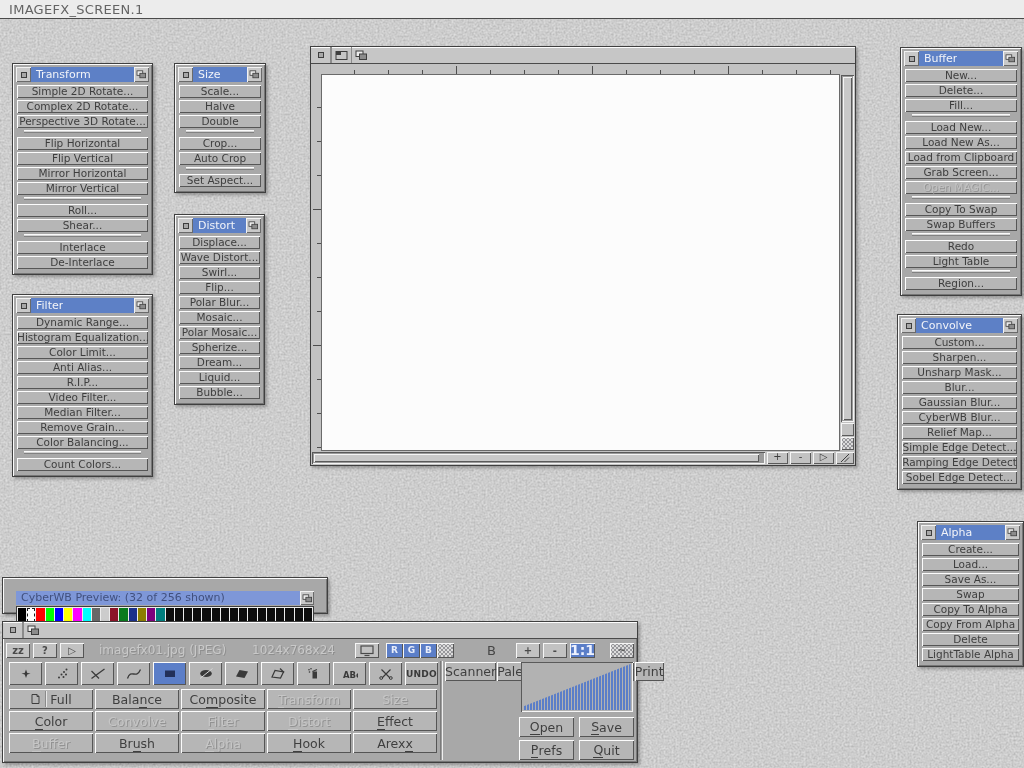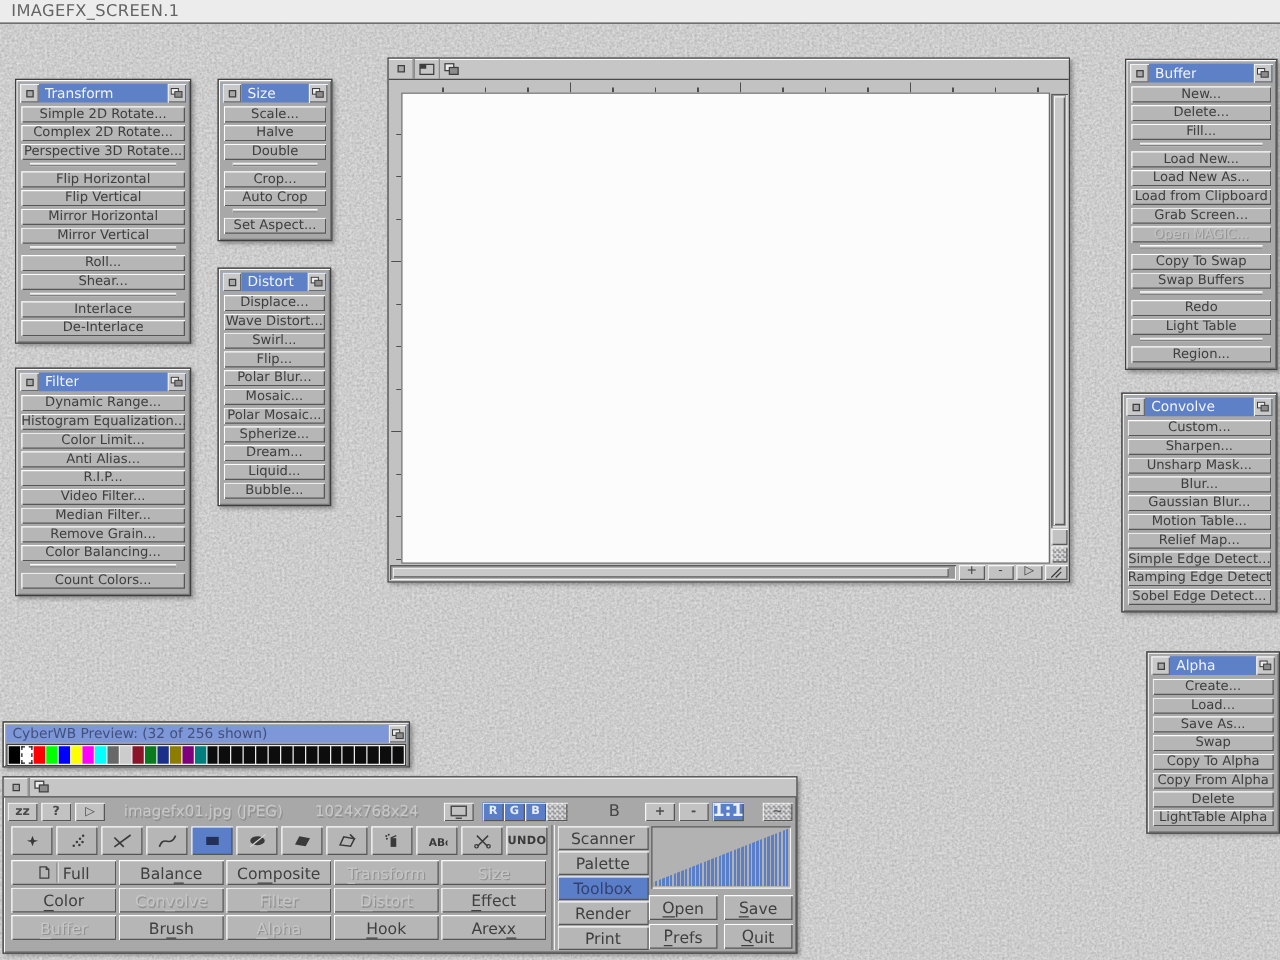--- a/index.html
+++ b/index.html
@@ -63,21 +63,21 @@
     display:flex; align-items:center; justify-content:center; }
   #hbar { height:14px; display:flex; padding:1px; gap:2px; }
   #htrack { flex:1; background:#9a9a9a; box-shadow: inset 1px 1px 0 #5a5a5a, inset -1px -1px 0 #f5f5f5; padding:2px; }
   #hthumb { width:99%; height:100%; background:#c9c9c9; box-shadow: inset 1px 1px 0 #f5f5f5, inset -1px -1px 0 #5a5a5a; }
   .sbtn { width:21px; height:12px; font-size:10px; line-height:10px; text-align:center; color:#3e3e3e;
     background:#c2c2c2; box-shadow: inset 1px 1px 0 #f5f5f5, inset -1px -1px 0 #5a5a5a; }
   #corner { width:18px; height:12px; background:#c2c2c2; display:flex; align-items:center; justify-content:center;
     box-shadow: inset 1px 1px 0 #f5f5f5, inset -1px -1px 0 #5a5a5a; }
 
   
-  #palette-window { left:2px; top:577px; width:326px; height:37px; padding:2px; }
+  #palette-window { left:2px; top:577px; width:326px; height:37px; padding:13px; }
   #pal-title { display:flex; height:14px; background:#7e97d8; align-items:stretch; }
   #pal-title .ptext { color:#41507e; font-size:11px; padding-top:0; }
   #pal-title .pgad { width:14px; }
   #swrap { display:flex; gap:1px; height:18px; margin-top:1px; padding:1px; background:#ececec; border:1px solid #3e3e3e; }
   .swatch { flex:1; }
   .swatch.sel { outline:1px dashed #1a1a1a; outline-offset:-1px; box-shadow: inset 0 0 0 1px #fff; }
 
   
   #main-window { left:2px; top:621px; width:636px; height:142px; display:flex; flex-direction:column; }
   #main-body { flex:1; display:flex; flex-direction:column; padding:2px 3px; }
@@ -107,21 +107,21 @@
   .tool-undo { font-size:9px; font-weight:bold; letter-spacing:.3px; }
   #cmdgrid { display:grid; grid-template-columns:repeat(5, 84px); gap:2px; padding-left:3px; margin-top:2px; }
   .cbtn { height:20px; font-size:12.5px; color:#3f3f3f; background:#b6b6b6;
     box-shadow: inset 1px 1px 0 #fcfcfc, inset -1px -1px 0 #555;
     display:flex; align-items:center; justify-content:center; gap:3px; white-space:nowrap; }
   .cbtn.ghost { color:#c6c6c6; text-shadow:1px 1px 0 #929292; }
   .cbtn .mn { border-bottom:1px solid currentColor; }
   .cbtn .psep { width:1px; align-self:stretch; margin:2px 1px; background:#8a8a8a; box-shadow:1px 0 0 #e8e8e8; }
   .vgroove { width:3px; margin:0 2px; background:#9e9e9e;
     box-shadow: inset 1px 0 0 #7a7a7a, inset -1px 0 0 #f0f0f0; }
-  #modes { width:74px; display:flex; flex-direction:column; gap:1px; padding-top:1px; }
+  #modes { width:74px; display:flex; flex-direction:row; gap:1px; padding-top:1px; }
   .mode { height:19px; font-size:12.5px; color:#3f3f3f; background:#b6b6b6;
     box-shadow: inset 1px 1px 0 #fcfcfc, inset -1px -1px 0 #555;
     display:flex; align-items:center; justify-content:center; }
   .mode.selected { background:#5b7ec8; color:#33416f; }
   #right-col { flex:1; display:flex; flex-direction:column; align-items:center; padding-top:1px; }
   #preview { position:relative; width:112px; height:50px; background:#b2b2b2;
     box-shadow: inset 1px 1px 0 #5a5a5a, inset -1px -1px 0 #f5f5f5; }
   #ramp { position:absolute; inset:2px; background:repeating-linear-gradient(to right, #b2b2b2 0 1px, #5b7ec8 1px 3px);
     clip-path:polygon(0 100%, 0 93%, 100% 0, 100% 100%); }
   #actions { display:grid; grid-template-columns:repeat(2, 55px); gap:3px 5px; margin-top:5px; }
@@ -308,21 +308,21 @@
               <rect x="1" y="1" width="7" height="5.5" fill="#ededed" stroke="#3e3e3e"></rect>
               <rect x="4.5" y="4" width="7" height="5.5" fill="#8c8c8c" stroke="#3e3e3e"></rect>
             </svg>
           </span>
         </div>
         <div class="pbtn">Custom...</div>
         <div class="pbtn">Sharpen...</div>
         <div class="pbtn">Unsharp Mask...</div>
         <div class="pbtn">Blur...</div>
         <div class="pbtn">Gaussian Blur...</div>
-        <div class="pbtn">Motion Table...</div>
+        <div class="pbtn">CyberWB Blur...</div>
         <div class="pbtn">Relief Map...</div>
         <div class="pbtn">Simple Edge Detect...</div>
         <div class="pbtn">Ramping Edge Detect</div>
         <div class="pbtn">Sobel Edge Detect...</div>
       </div>
       <div class="window panel" style="left: 917px; top: 521px; width: 107px;">
         <div class="ptitle">
           <span class="pgad">
             <svg width="10" height="10" viewBox="0 0 10 10">
               <rect x="2.5" y="2.5" width="5" height="5" fill="#a8a8a8" stroke="#3e3e3e"></rect>

